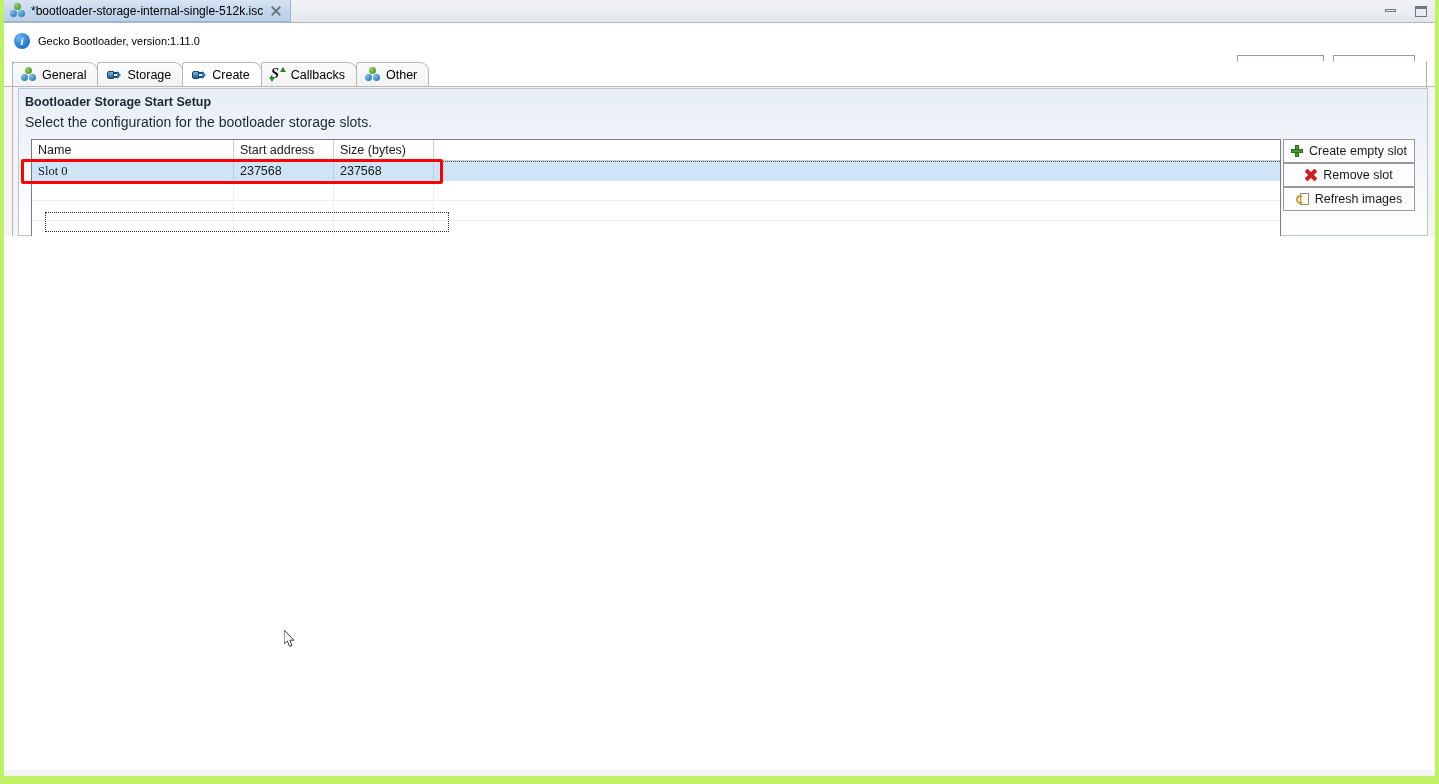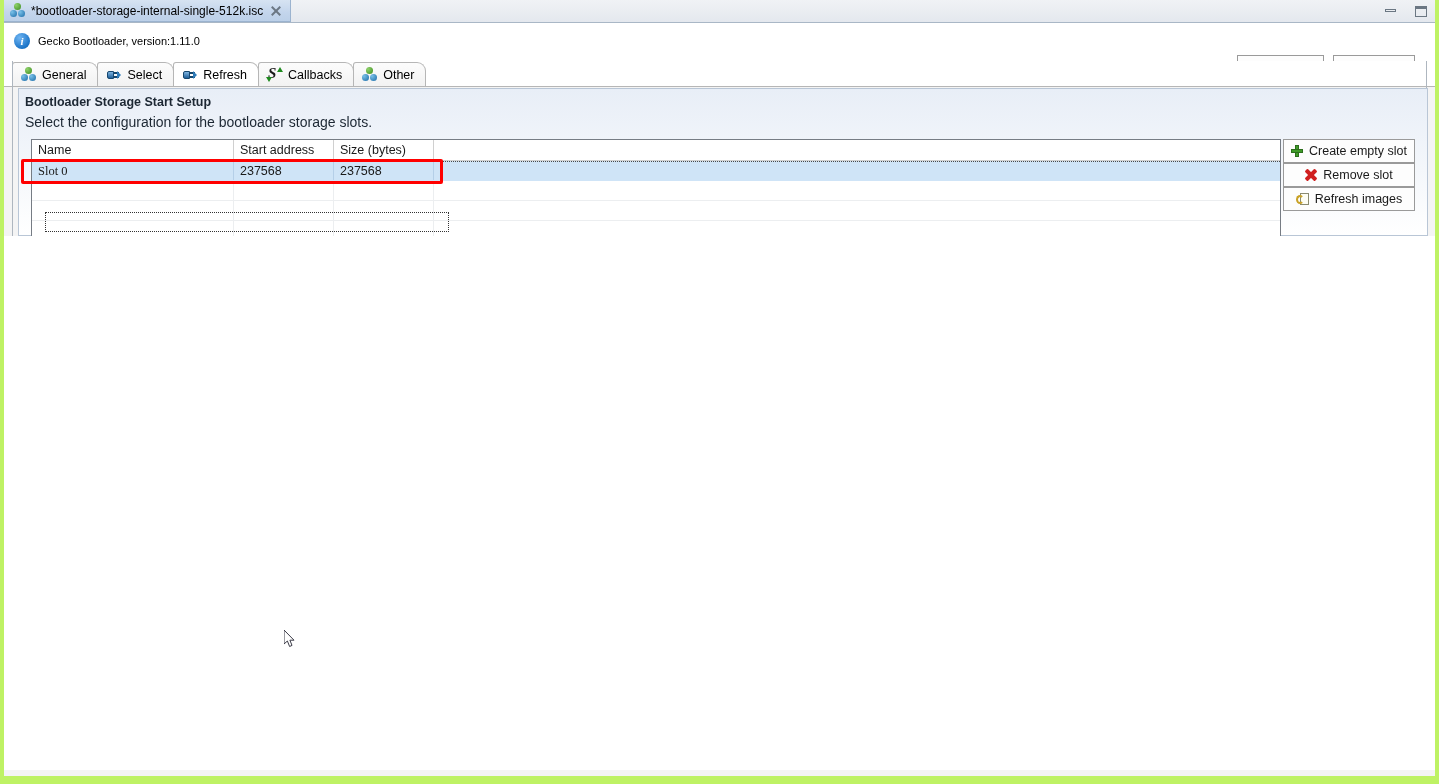--- a/index.html
+++ b/index.html
@@ -527,30 +527,30 @@
           </span>
           <span>General</span>
         </div>
         <div class="tab">
           <span class="ico ico-plug">
             <span class="body"></span>
               <span class="pin1"></span>
               <span class="pin2"></span>
               <span class="tip"></span>
           </span>
-          <span>Select</span>
+          <span>Storage</span>
         </div>
         <div class="tab selected">
           <span class="ico ico-plug">
             <span class="body"></span>
               <span class="pin1"></span>
               <span class="pin2"></span>
               <span class="tip"></span>
           </span>
-          <span>Refresh</span>
+          <span>Create</span>
         </div>
         <div class="tab">
           <span class="ico ico-s">
             <span class="letter">S</span>
               <span class="arr-t"></span>
               <span class="arr-b"></span>
           </span>
           <span>Callbacks</span>
         </div>
         <div class="tab">

